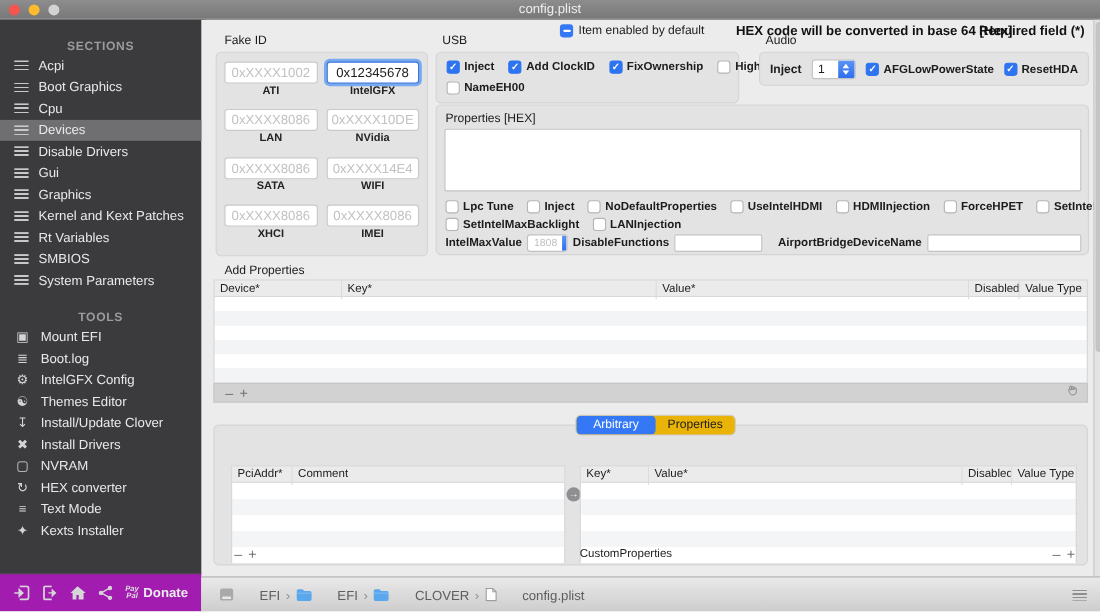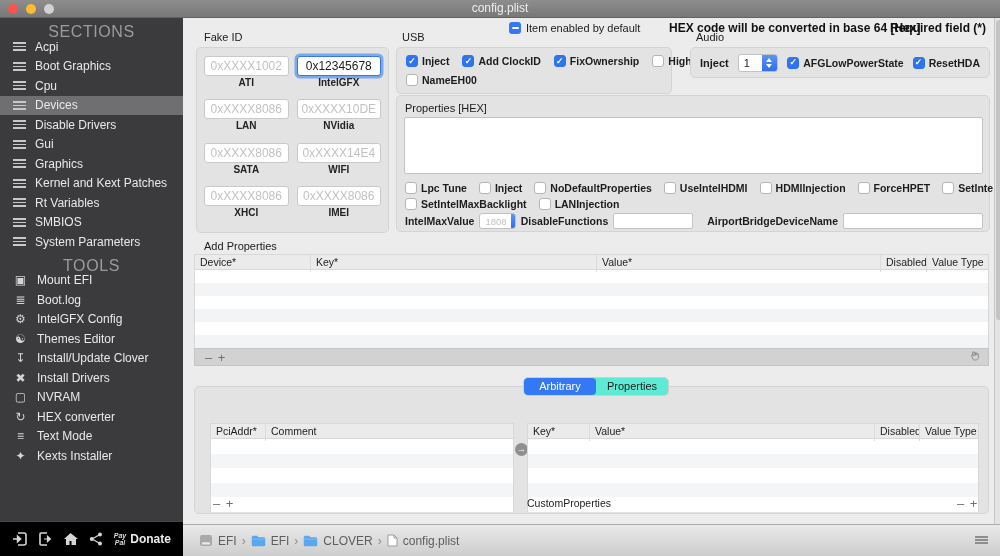--- a/index.html
+++ b/index.html
@@ -9,28 +9,28 @@
   
   .titlebar { position:absolute; left:0; top:0; width:1000px; height:18px;
     background:linear-gradient(#8d8d8d,#787878); border-bottom:1px solid #636363;
     text-align:center; font-size:12px; line-height:17px; color:#ededed; }
   .lights { position:absolute; left:8px; top:4px; display:flex; gap:8px; }
   .light { width:10px; height:10px; border-radius:50%; }
   .light.red { background:#f6554e; } .light.yellow { background:#fdbb30; } .light.gray { background:#d2d2d2; }
 
   
   .sidebar { position:absolute; left:0; top:18px; width:183px; height:503px; background:#3b3b3d; }
-  .side-header { text-align:center; font-size:16px; font-weight:400; letter-spacing:.6px; color:#9b9b9f; margin-top:5px; height:14px; }
+  .side-header { text-align:center; font-size:11px; font-weight:700; letter-spacing:.6px; color:#9b9b9f; margin-top:18px; height:14px; }
   .side-item { display:flex; align-items:center; height:19.5px; padding-left:13px; gap:9px;
     font-size:12px; color:#e9e9eb; cursor:default; }
   .side-item.selected { background:#6f6f72; }
   .list-icon { width:13px; height:9px; flex:0 0 13px;
     background:repeating-linear-gradient(to bottom, #c8c8ca 0 1.6px, transparent 1.6px 3.7px); }
   .tool-glyph { width:15px; flex:0 0 15px; text-align:center; font-size:12px; color:#d4d4d6; }
-  .side-footer { position:absolute; left:0; top:521px; width:183px; height:35px; background:#000000;
+  .side-footer { position:absolute; left:0; top:521px; width:183px; height:35px; background:#a21caf;
     border-top:1px solid #47474a; display:flex; align-items:center; justify-content:space-between; padding:0 12px; }
   .foot-ic svg { display:block; }
   .donate-wrap { display:flex; align-items:center; gap:4px; }
   .paypal { font-size:7px; font-style:italic; font-weight:700; color:#dcdcde; line-height:7px; text-align:center; }
   .donate { font-size:12px; font-weight:700; color:#ececee; }
 
   
   .main { position:absolute; left:187px; top:18px; width:817px; height:506px; background:#ececec; }
   .scrolltrack { position:absolute; right:0; top:0; width:10px; height:506px; background:#e3e3e3; border-left:1px solid #c6c6c6; }
   .scrollthumb { position:absolute; right:1px; top:2px; width:7px; height:300px; background:#c4c4c4; border-radius:4px; }
@@ -92,39 +92,39 @@
   .thead { display:flex; height:16px; background:#ebebeb; border:1px solid #d8d8d8; }
   .th { font-size:10.5px; font-weight:500; color:#1d1d1d; padding:1px 0 16px 5px; border-right:1px solid #dcdcdc; overflow:hidden; white-space:nowrap; }
   .th:last-child { border-right:none; }
   .tbody { border-left:1px solid #d8d8d8; border-right:1px solid #d8d8d8; background:#fff; }
   .stripes13 { height:78px; background:repeating-linear-gradient(to bottom,#fff 0 13px,#f3f4f6 13px 26px); }
   .tfoot { height:18px; background:#d2d2d2; border:1px solid #c5c5c5; display:flex; align-items:center; padding:0 7px; }
   .mp { color:#6f6f6f; font-size:13px; width:13px; text-align:center; cursor:default; }
   .hand { margin-left:auto; }
 
   
-  .tabs { position:absolute; left:336px; top:359px; height:19px; display:flex; background:#5eead4;
+  .tabs { position:absolute; left:336px; top:359px; height:19px; display:flex; background:#eab308;
     border:1px solid #cfcfcf; border-radius:5px; overflow:hidden; z-index:2; }
   .tab { min-width:72px; text-align:center; font-size:11px; line-height:17px; color:#1d1d1d; padding:0 10px; }
   .tab.active { background:#3478f6; color:#fff; border-radius:4px; }
   .bottom-box { left:7px; top:368px; width:795px; height:128px; }
   .subtable { position:absolute;margin-top:20px; }
   .pci-table { left:15px; top:16px; width:304px; }
   .kv-table  { left:332px; top:16px; width:452px; }
   .stripes15 { height:73px; background:repeating-linear-gradient(to bottom,#fff 0 14.6px,#f4f5f7 14.6px 29.2px); }
   .move-btn { position:absolute; left:320px; top:56px; width:13px; height:13px; border-radius:50%;
     background:#8f8f91; color:#fff; font-size:9px; line-height:13px; text-align:center; }
   .under-row { position:absolute; left:15px; top:108px; width:770px; height:16px; display:flex; align-items:center; }
   .custom-label { position:absolute; left:317px; font-size:10.5px; color:#1d1d1d; }
   .right-mp { position:absolute; right:0; display:flex; }
 
   
   .statusbar { position:absolute; left:183px; top:524px; width:817px; height:32px;
     background:linear-gradient(#e9e9e9,#cdcdcd); border-top:1px solid #adadad; display:flex; align-items:center; padding-left:16px; gap:5px; }
-  .crumb { display:flex; align-items:center; gap:5px; font-size:12px; color:#5e5e5e; }
+  .crumb { display:flex; align-items:center; gap:23px; font-size:12px; color:#5e5e5e; }
   .crumb-sep { color:#8d8d8d; font-size:12px; }
   .lines-icon { position:absolute; right:12px; top:11px; width:13px; height:10px;
     background:repeating-linear-gradient(to bottom,#8d8d8d 0 1.6px,transparent 1.6px 3.2px); }
 </style>
 </head>
 <body>
 
 <div class="window">
 
   <div class="titlebar">

